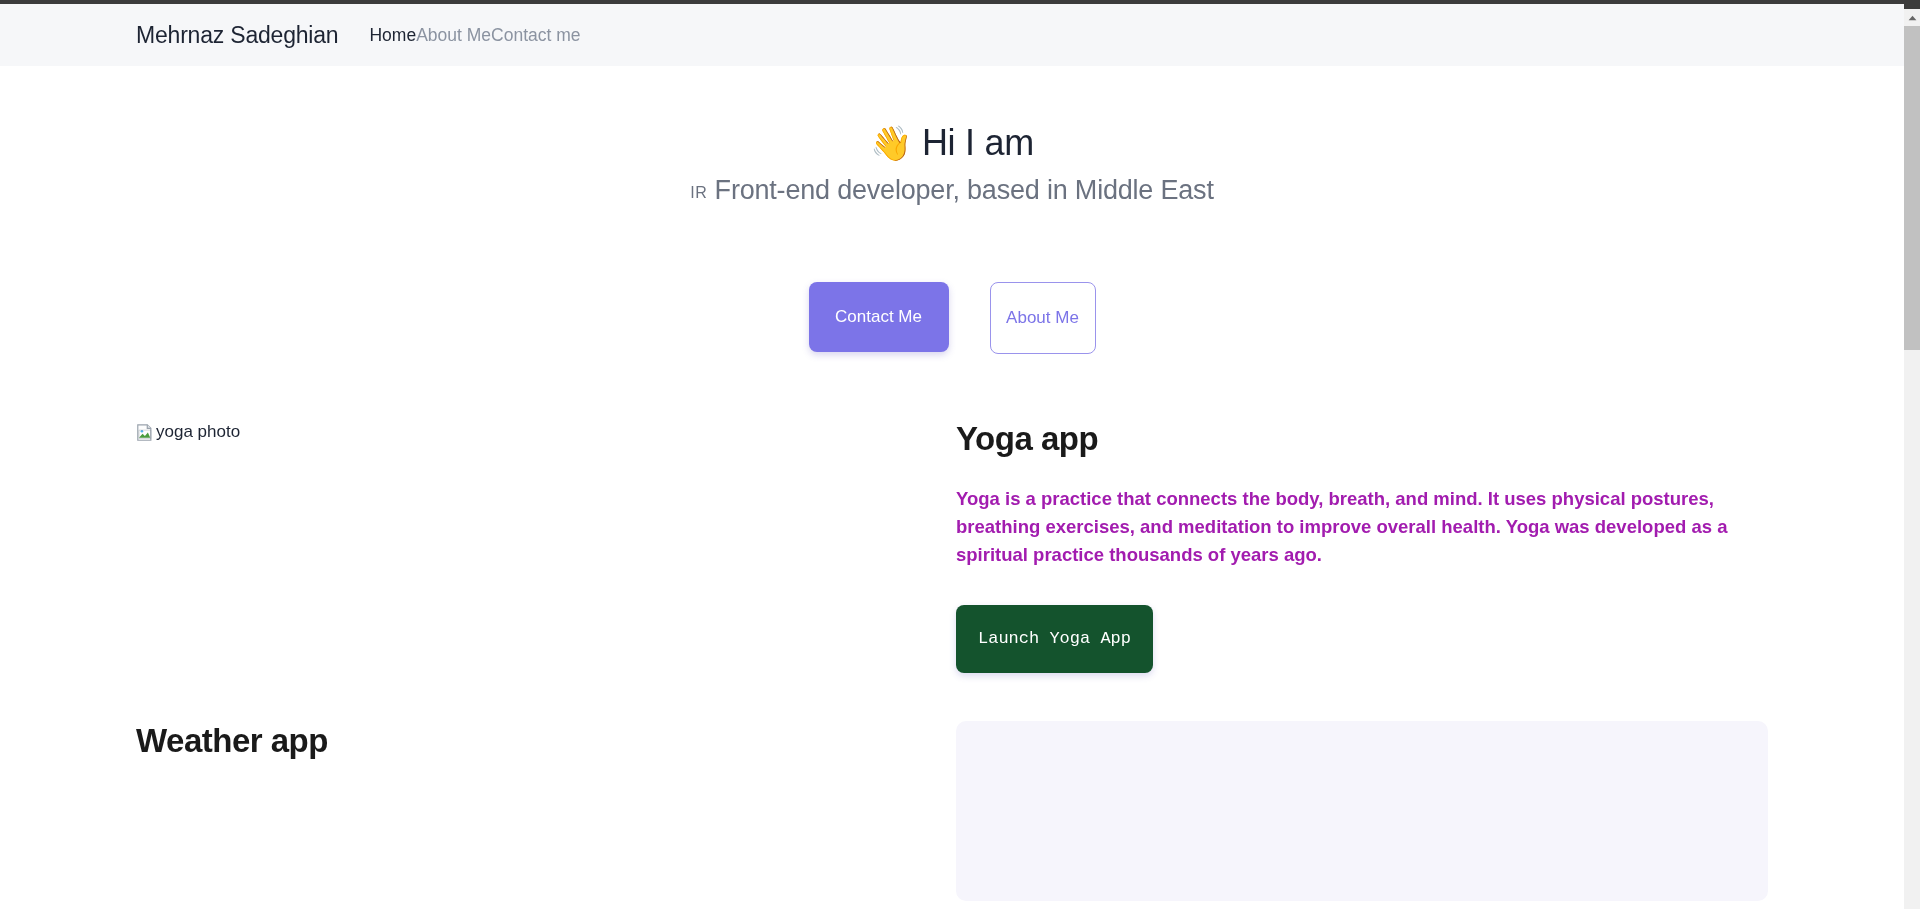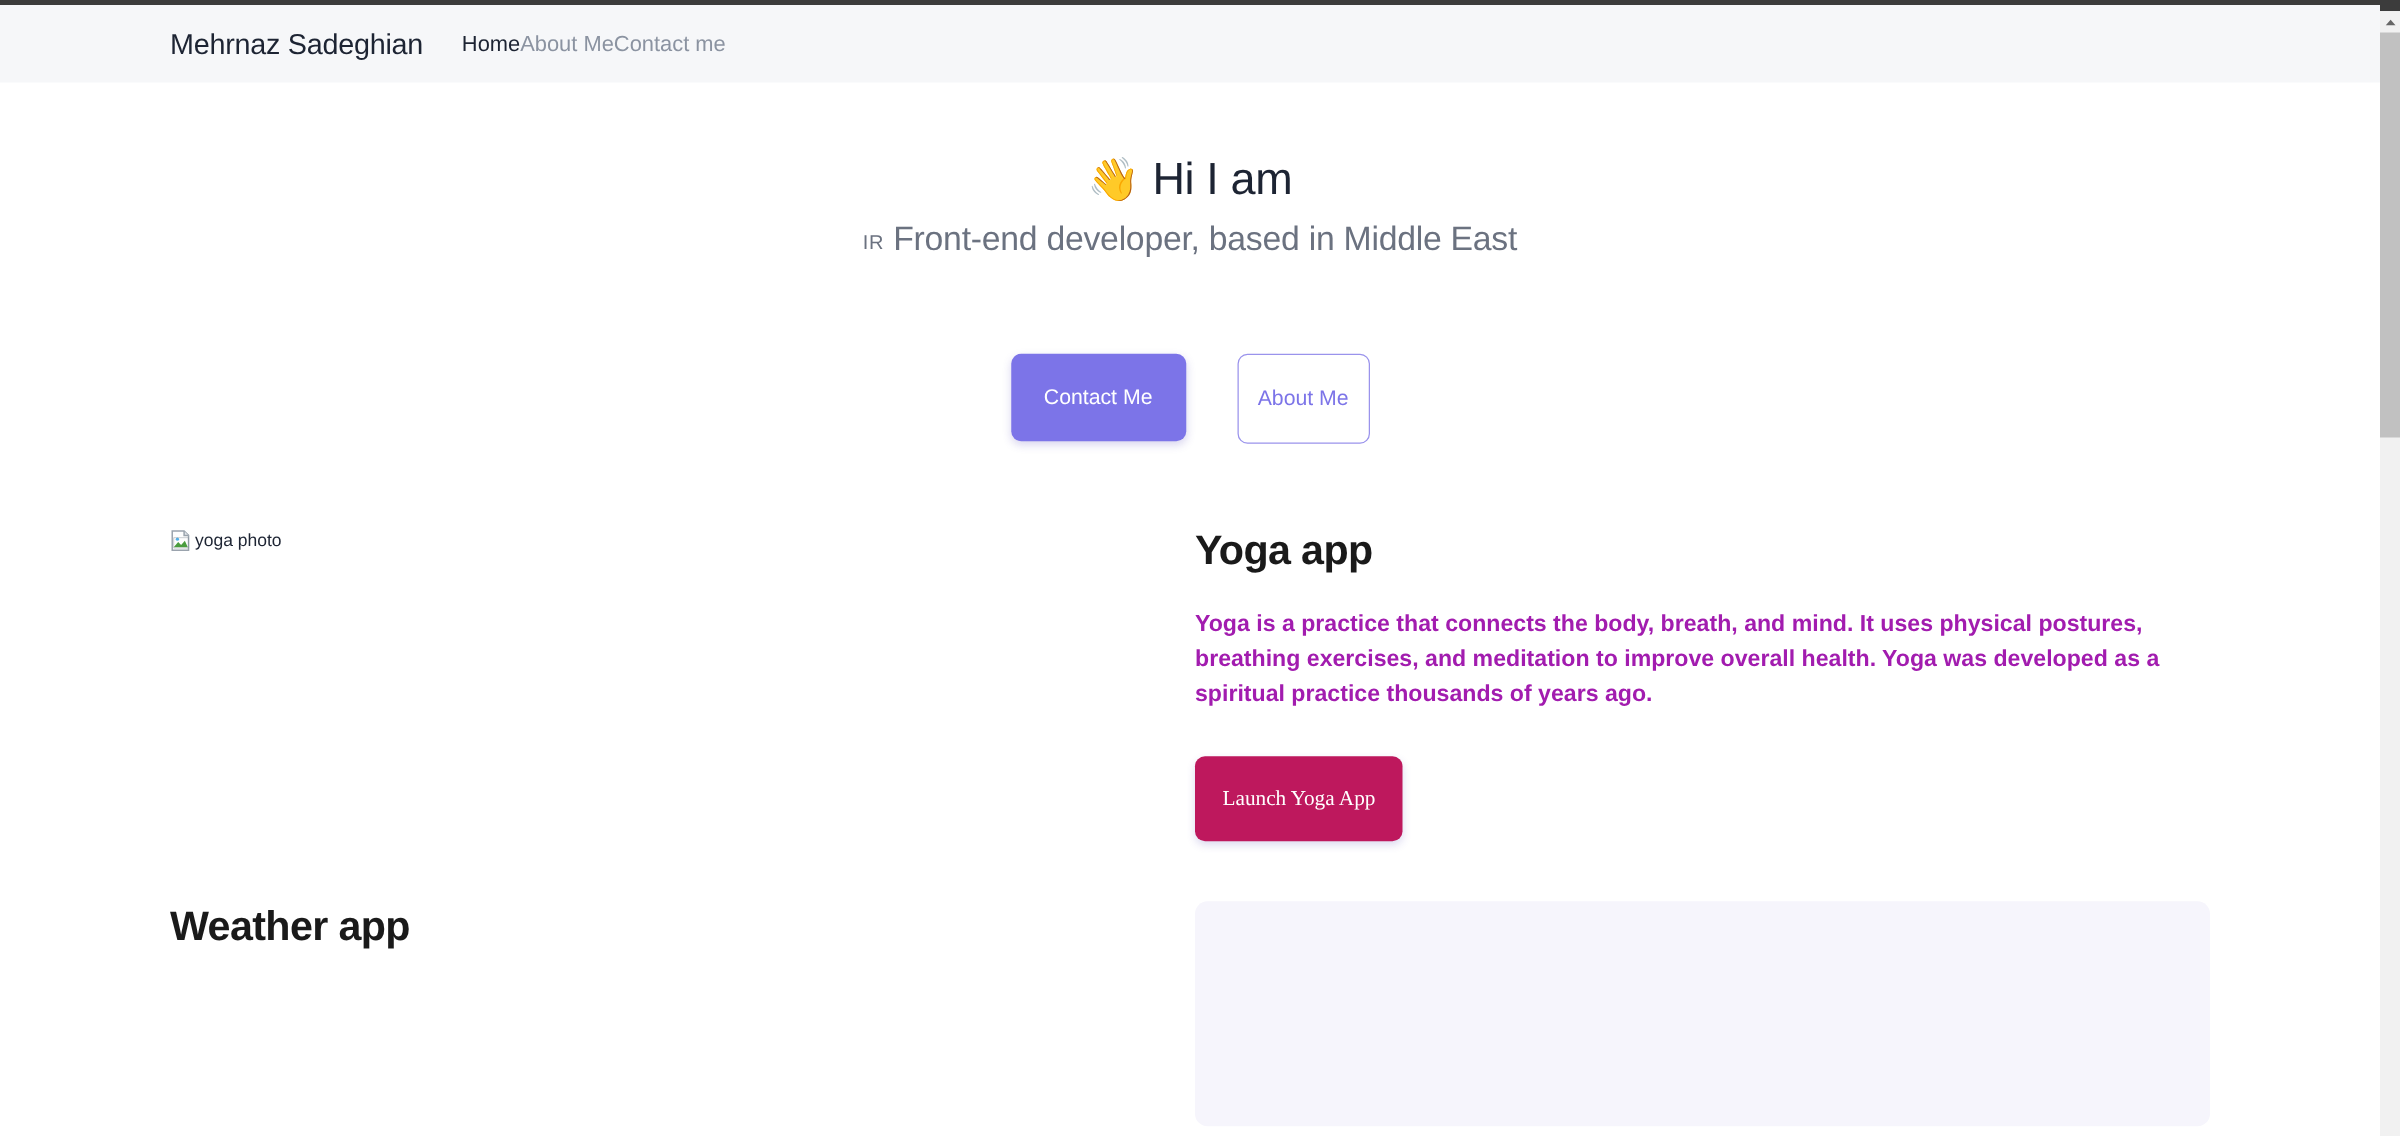--- a/index.html
+++ b/index.html
@@ -153,21 +153,21 @@
   .project-body {
     flex: 1;
     padding-top: 12px;
   }
 
   
   .broken-img {
     display: inline-flex;
     align-items: center;
     gap: 1px;
-    font-size: 14px;
+    font-size: 17px;
     color: #1d2433;
   }
   .broken-icon {
     width: 19px;
     height: 19px;
     flex: 0 0 19px;
     display: block;
   }
 
   .project-title {
@@ -179,31 +179,31 @@
   }
   .project-desc {
     font-size: 18.5px;
     color: #a21caf;
     line-height: 1.52;
     margin-top: 26px;
     max-width: 790px;
     font-weight: 700;
   }
   .btn-launch {
-    background: #be185d;
+    background: #14532d;
     color: #ffffff;
     border: none;
     border-radius: 8px;
     font-size: 17px;
     padding: 0 22px;
     height: 68px;
     margin-top: 36px;
     box-shadow: 0 3px 7px rgba(80,70,180,0.20);
     cursor: pointer;
-    font-family: Liberation Serif, serif;
+    font-family: Liberation Mono, monospace;
     white-space: nowrap;
   }
 
   
   .project-row-2 {
     margin-top: 48px;
     display: flex;
     align-items: flex-start;
   }
   .project-row-2 .left-col {

